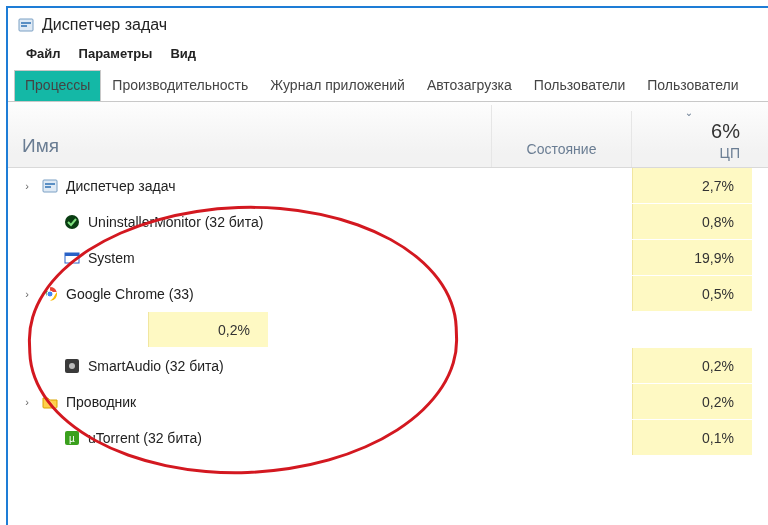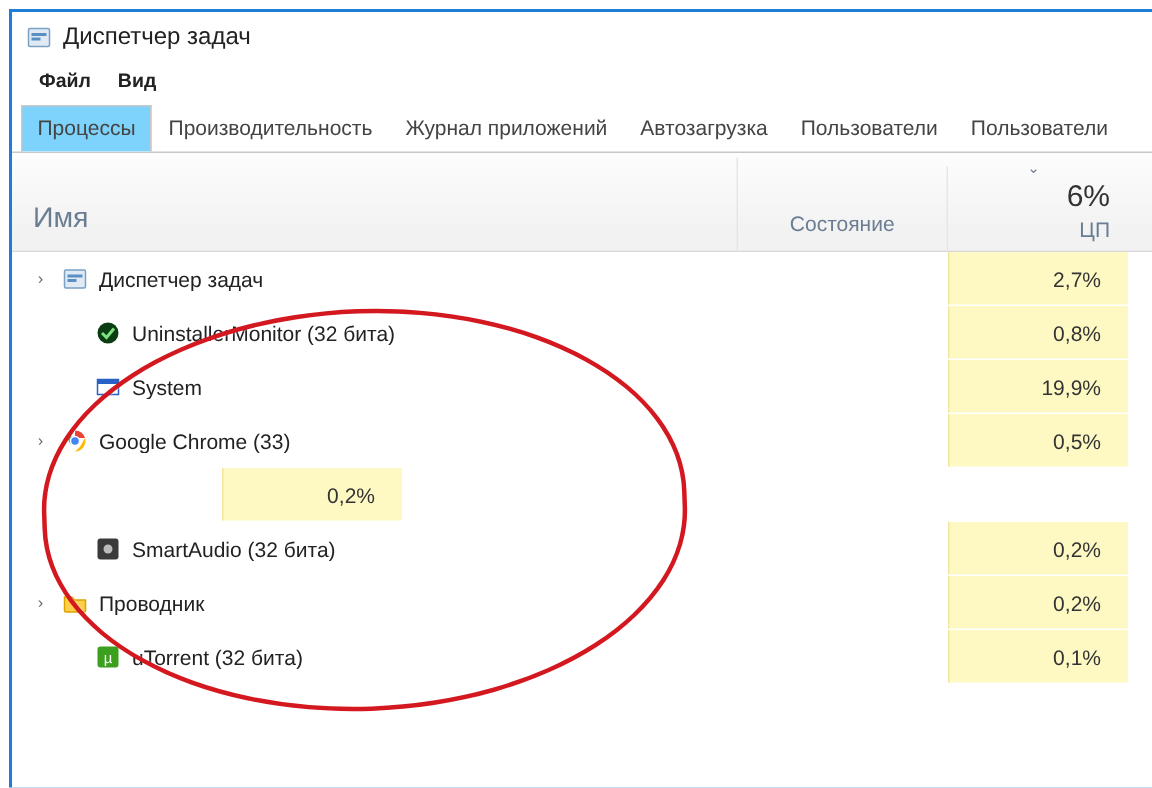--- a/index.html
+++ b/index.html
@@ -53,21 +53,21 @@
     color:#444;
     border: 1px solid transparent;
     border-bottom: none;
     position: relative;
     top: 1px;
     cursor: default;
   }
   .tab.active {
     border: 1px solid #c8c8c8;
     border-bottom: 1px solid #fff;
-    background:#7dd3fc;
+    background:#14b8a6;
   }
   .table-wrap {
     flex: 1 1 auto;
     overflow: hidden;
     position: relative;
   }
   .thead-row {
     display: flex;
     align-items: flex-end;
     border-bottom: 1px solid #d9d9d9;
@@ -129,20 +129,21 @@
           <rect x="1" y="2" width="14" height="12" rx="1" fill="#dfeaf5" stroke="#7aa0c4"></rect>
           <rect x="3" y="5" width="10" height="2" fill="#5a8fc4"></rect>
           <rect x="3" y="8" width="6" height="2" fill="#5a8fc4"></rect>
         </svg>
     </span>
     <span class="title">Диспетчер задач</span>
   </div>
 
   <div class="menubar">
     <div class="menu-item">Файл</div>
+    <div class="menu-item">Параметры</div>
     <div class="menu-item">Вид</div>
   </div>
 
   <div class="tabs">
     <div class="tab active">Процессы</div>
     <div class="tab">Производительность</div>
     <div class="tab">Журнал приложений</div>
     <div class="tab">Автозагрузка</div>
     <div class="tab">Пользователи</div>
     <div class="tab">Пользователи</div>

